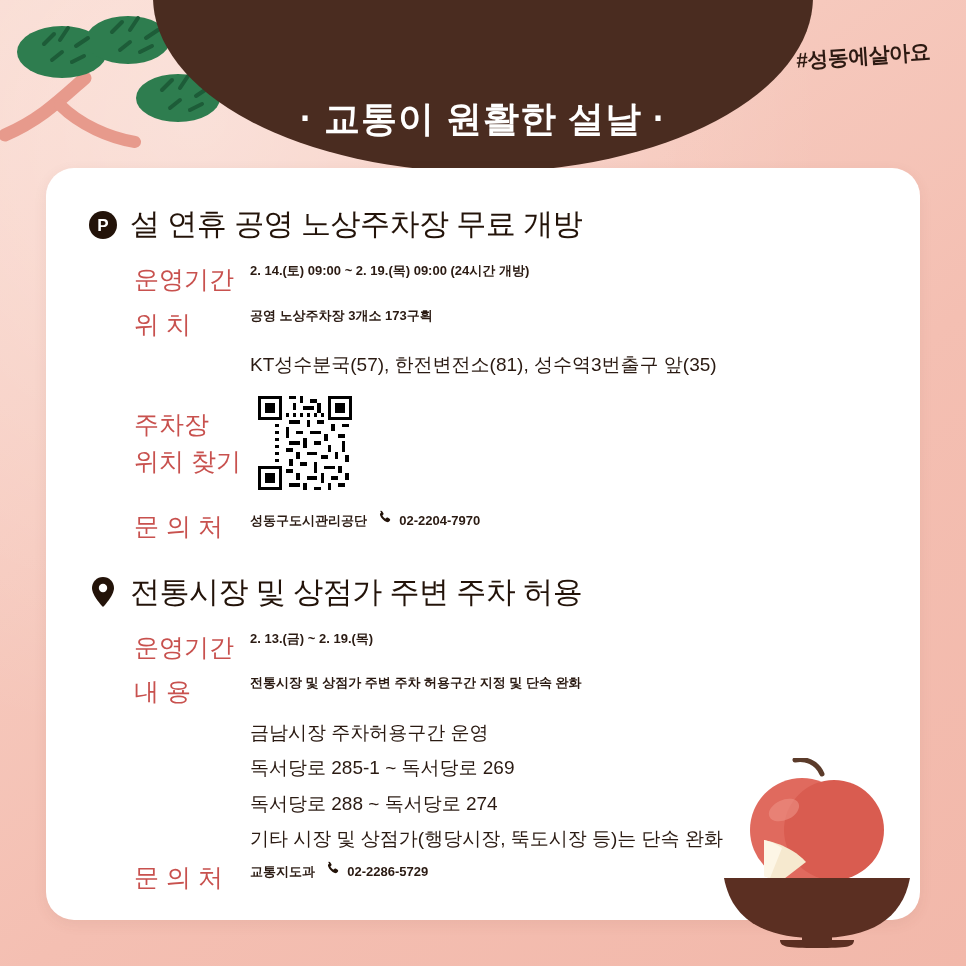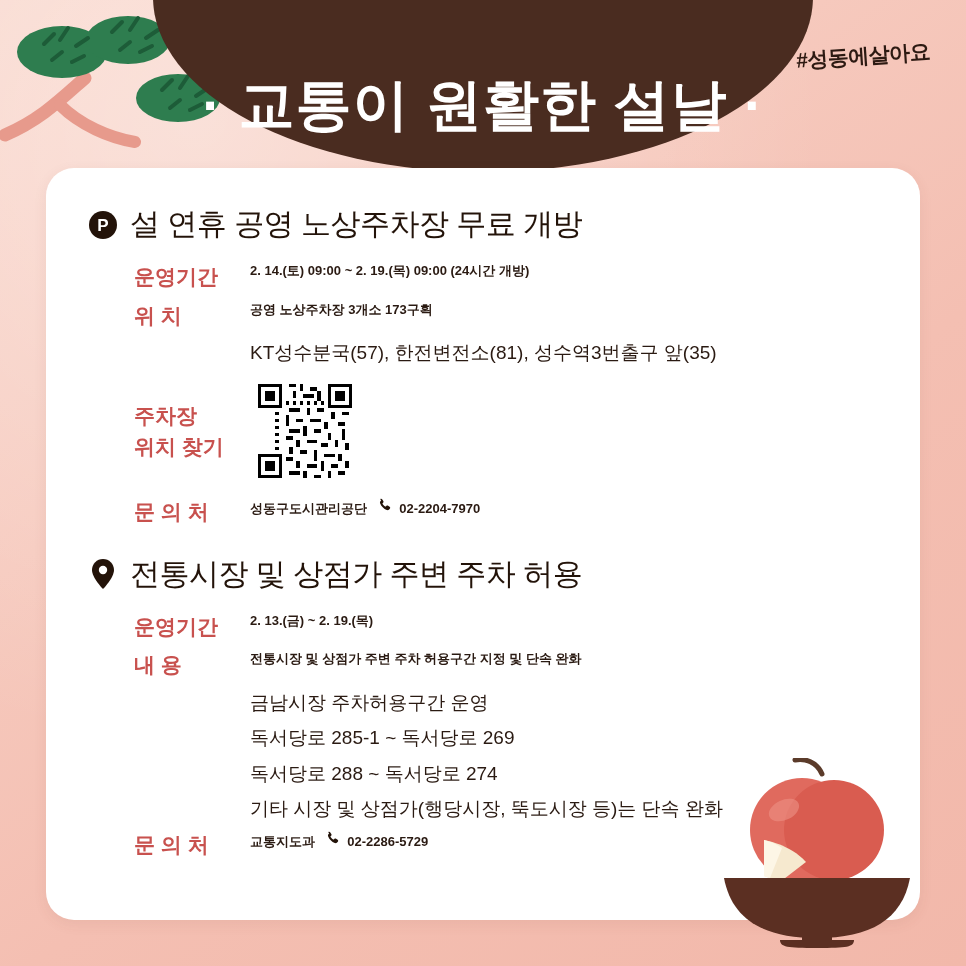--- a/index.html
+++ b/index.html
@@ -58,21 +58,21 @@
     height: 290px;
     background: #4a2c20;
     border-radius: 0 0 330px 330px / 0 0 175px 175px;
     display: flex;
     align-items: flex-end;
     justify-content: center;
     padding-bottom: 28px;
   }
   .title-text {
     color: #ffffff;
-    font-size: 56px;
+    font-size: 36px;
     font-weight: 700;
     letter-spacing: 1px;
     white-space: nowrap;
   }
 
   
   .card {
     position: absolute;
     left: 46px;
     top: 168px;
@@ -105,22 +105,22 @@
 
   
   .rows { padding-left: 46px; }
   .row {
     display: flex;
     align-items: flex-start;
     margin-bottom: 7px;
   }
   .row-label {
     flex: 0 0 116px;
-    font-size: 21px;
-    font-weight: 700;
+    font-size: 25px;
+    font-weight: 400;
     color: #c8514e;
     line-height: 1.5;
     white-space: pre-line;
   }
   .row-value {
     font-size: 13px;
     color: #2a1a12;
     font-weight: 700;
     line-height: 1.5;
   }

